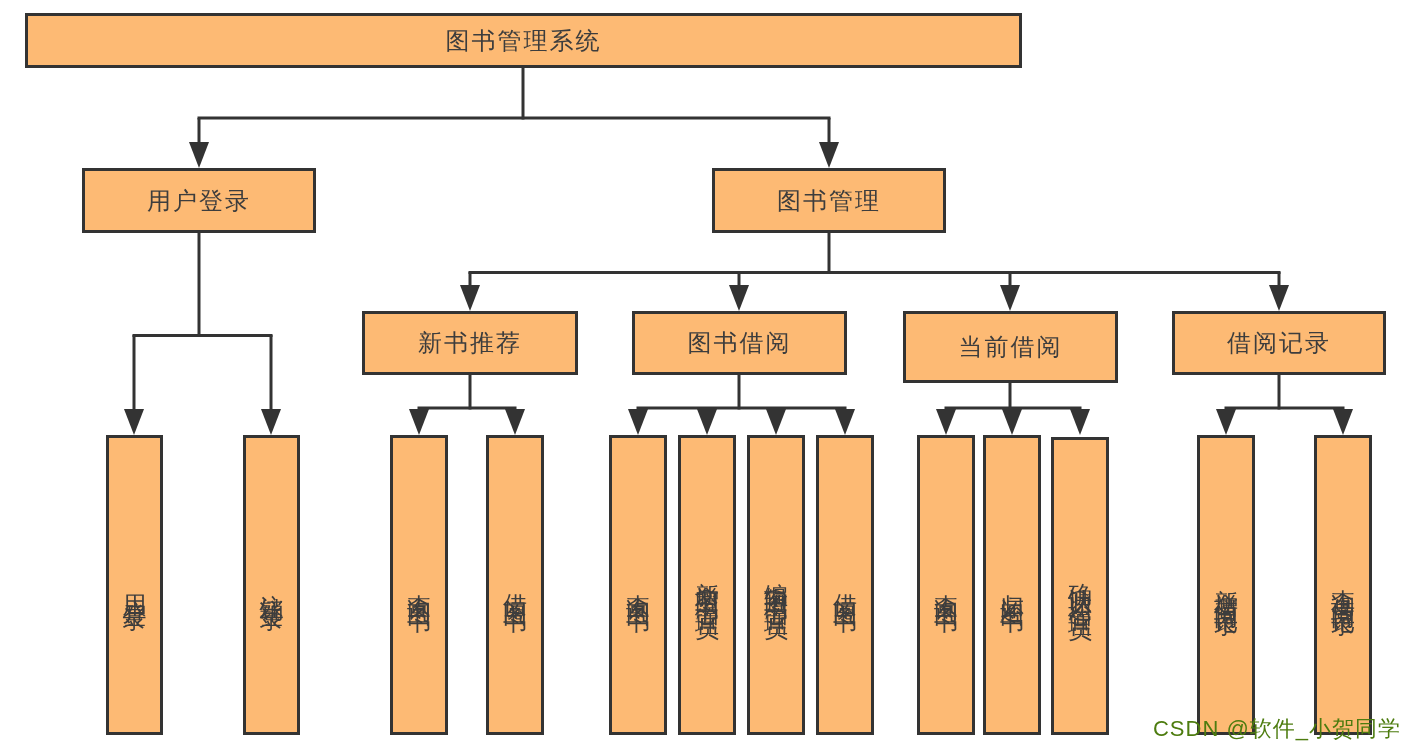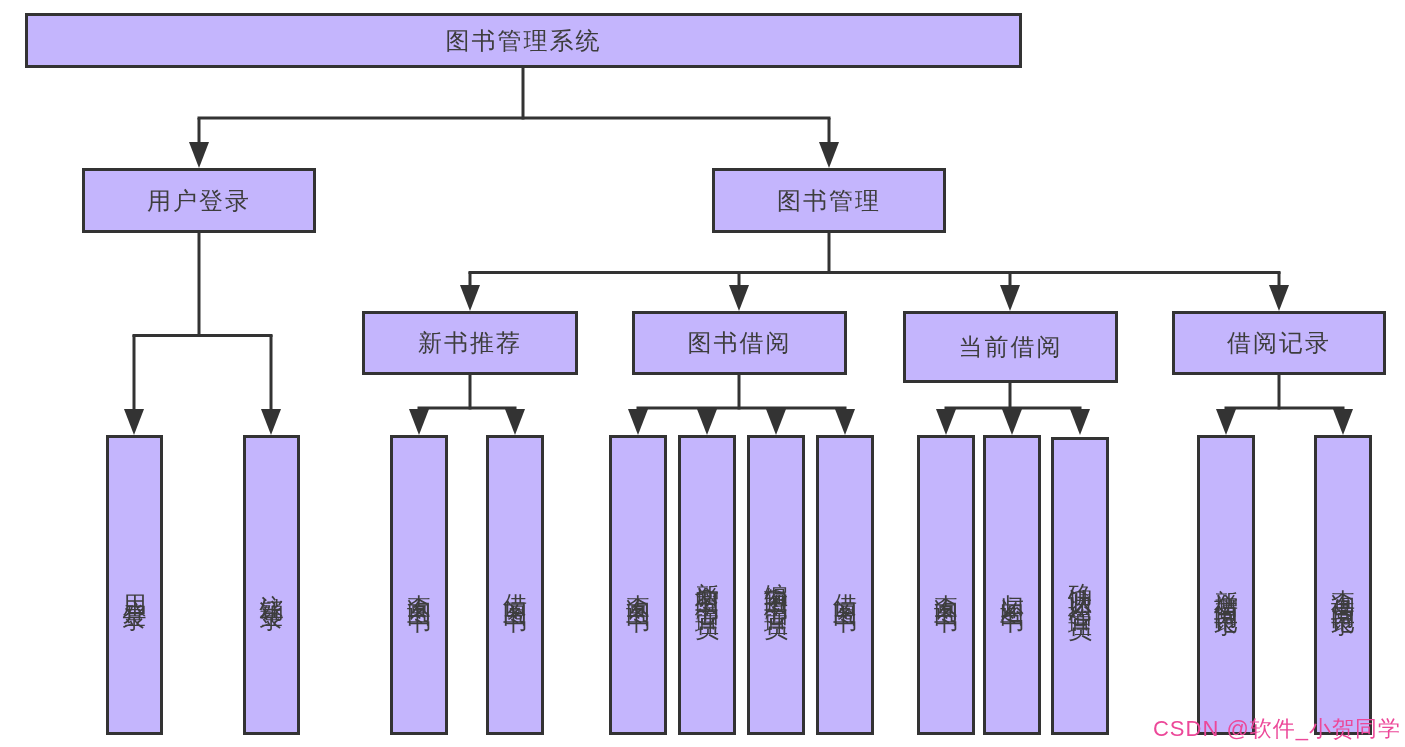--- a/index.html
+++ b/index.html
@@ -8,39 +8,39 @@
     width:1405px; height:747px;
     background:#ffffff;
     font-family:"Liberation Sans", sans-serif;
     overflow:hidden;
   }
   svg.connectors { position:absolute; left:0; top:0; }
   .box {
     position:absolute;
     box-sizing:border-box;
     border:3px solid #333333;
-    background:#c4b5fd;
+    background:#fdba74;
     display:flex;
     align-items:center;
     justify-content:center;
     color:#3d3d3d;
   }
   .box.h { font-size:24px; letter-spacing:2px; white-space:nowrap; }
   .box.v {
     writing-mode:vertical-rl;
     text-orientation:mixed;
     font-size:24px;
     letter-spacing:5px;
     line-height:1;
   }
   .watermark {
     position:absolute;
     right:4px; top:714px;
     font-size:22px;
-    color:#ec4899;
+    color:#4d7c0f;
     letter-spacing:1px;
     white-space:nowrap;
   }
 </style>
 </head>
 <body>
 
 <div class="canvas">
 
   <svg class="connectors" width="1405" height="747" viewBox="0 0 1405 747">

